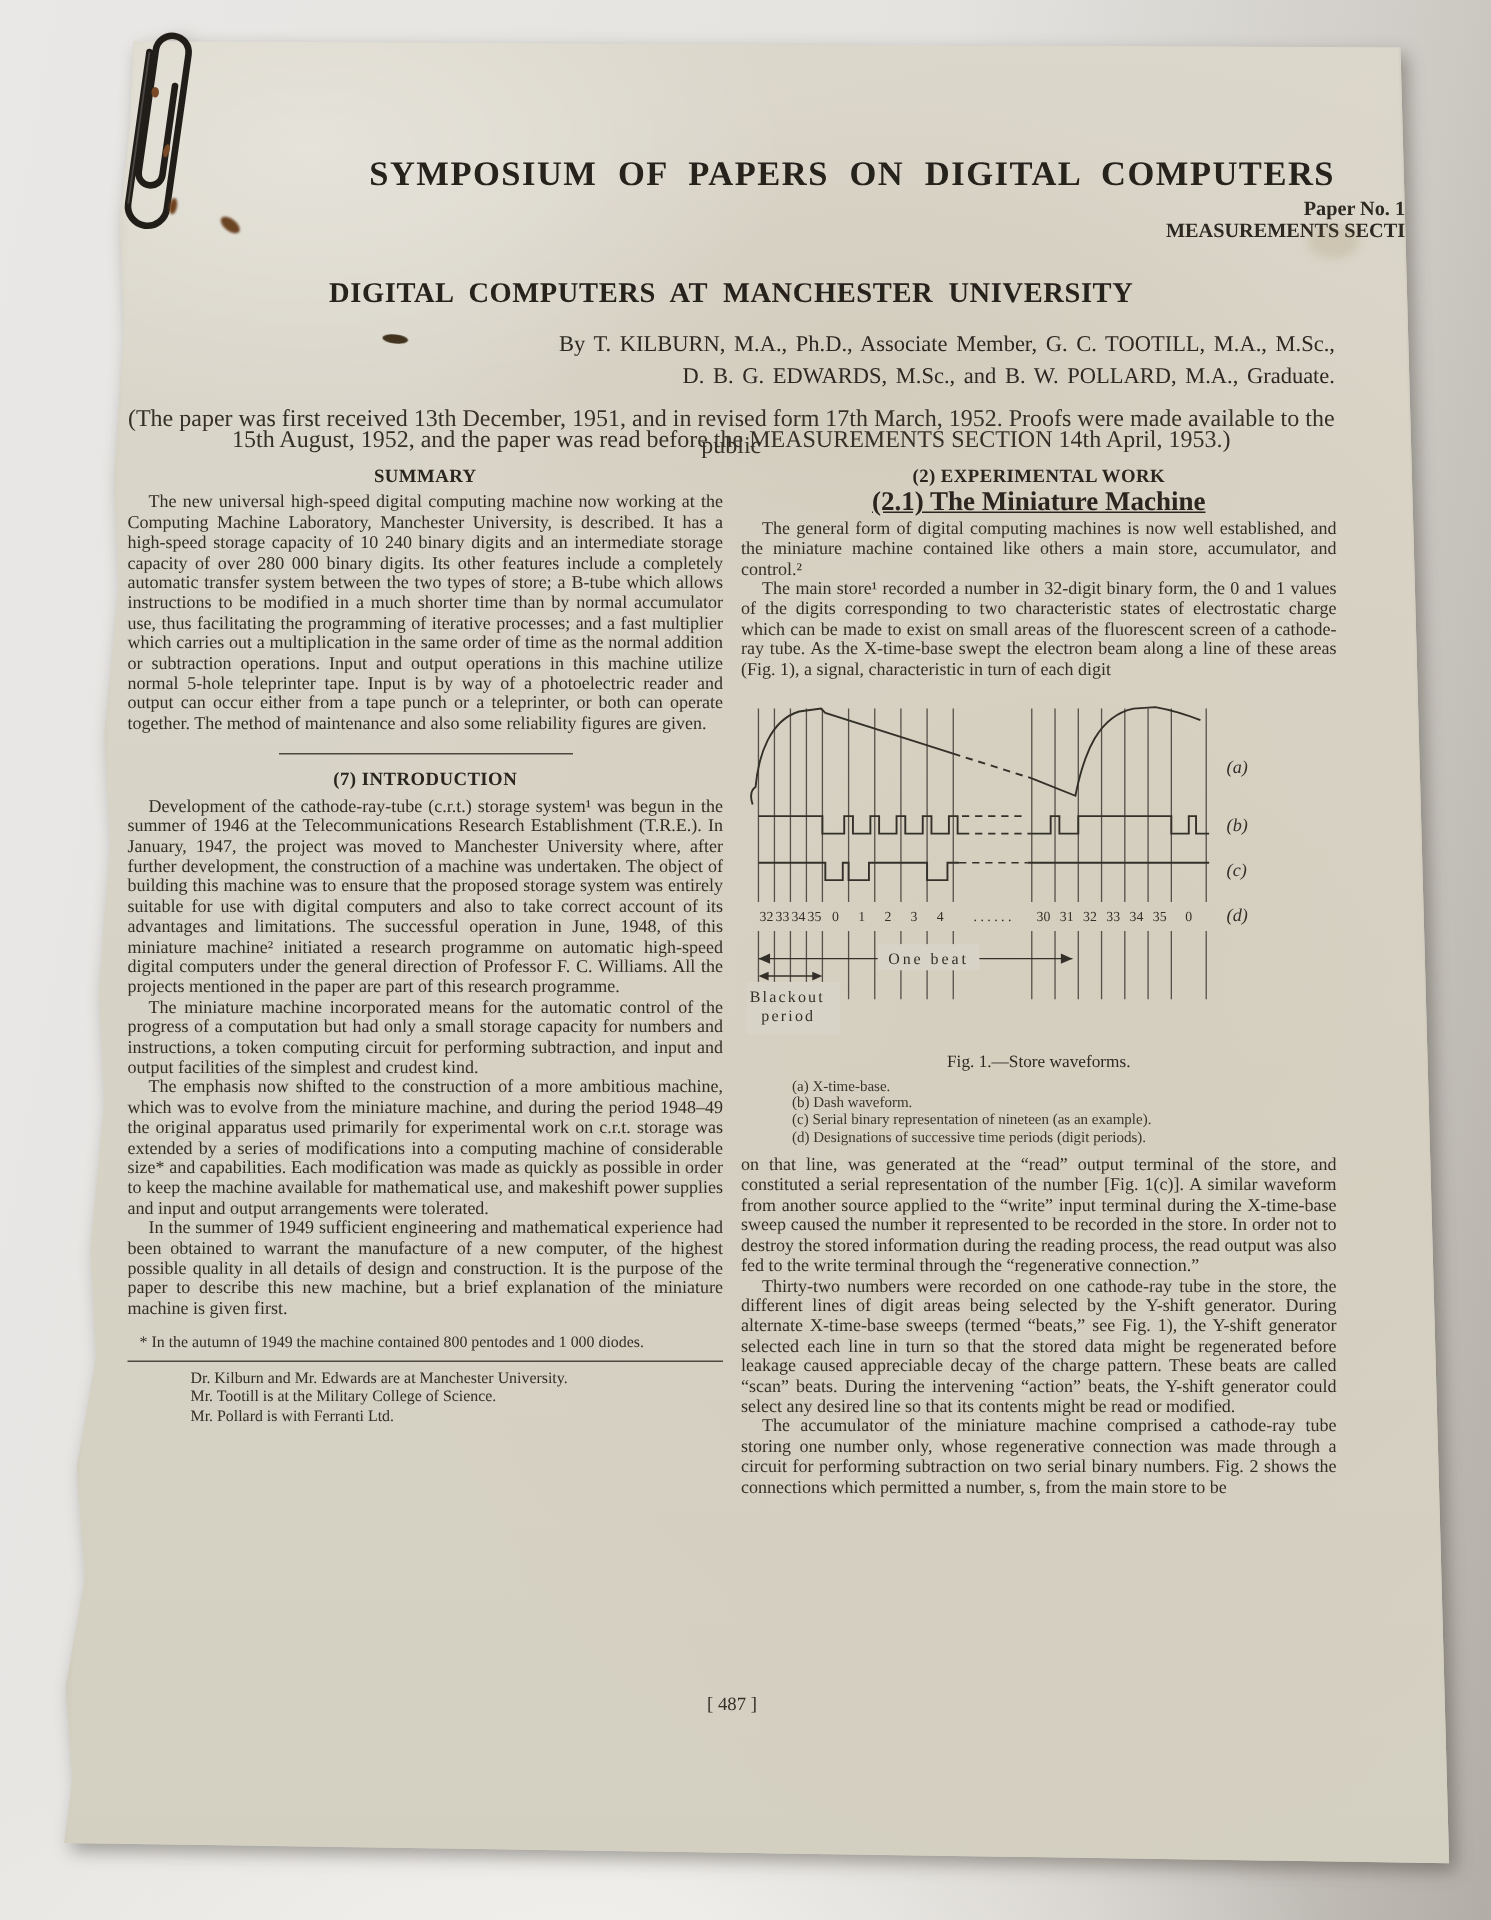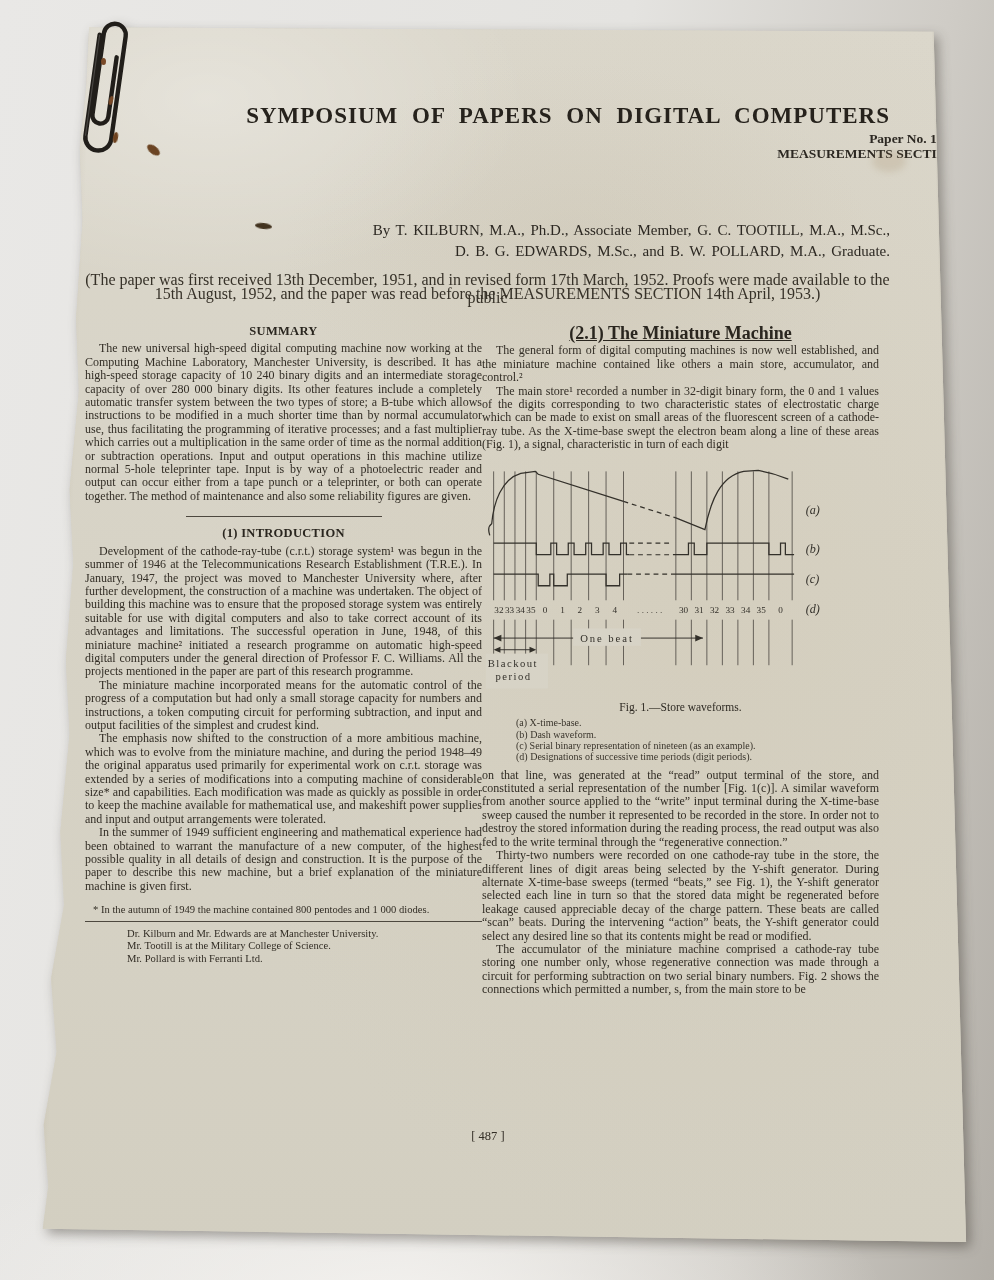--- a/index.html
+++ b/index.html
@@ -40,21 +40,21 @@
   .ref-block{position:absolute;right:10px;top:106px;text-align:right;font-weight:bold;
     font-size:13.5px;line-height:15px;color:#2c2822;}
   .udc{top:124px;font-size:13.5px;color:#332f28;}
   .paper-title{top:160px;text-align:center;font-weight:bold;font-size:19px;
     word-spacing:5px;letter-spacing:0.4px;color:#26221c;}
   .byline{text-align:right;font-size:15px;word-spacing:2px;color:#2c2822;}
   .byline1{top:197px;} .byline2{top:218px;}
   .recv{text-align:center;font-size:16px;color:#363128;}
   .recv1{top:246px;} .recv2{top:260px;}
 
-  .columns{position:absolute;left:45px;top:300px;width:806px;display:flex;}
+  .columns{position:absolute;left:45px;top:286px;width:806px;display:flex;gap:12px;}
   .col{width:397px;font-size:12px;line-height:13.4px;text-align:justify;color:#322d25;}
   .col-heading{text-align:center;font-weight:bold;font-size:12.5px;margin:0 0 4px 0;
     letter-spacing:0.3px;color:#2a261f;}
   .sub-heading{text-align:center;font-weight:bold;font-size:18px;margin:2px 0 4px 0;color:#2a261f;text-decoration:underline;}
   .para{margin:0;text-indent:14px;}
   .para.no-indent{text-indent:0;}
   .divider{width:196px;border:none;border-top:1.2px solid #4d483f;margin:13px auto 10px auto;}
   .footnote{margin-top:11px;font-size:10.6px;line-height:12px;text-indent:8px;}
   .rule-full{border:none;border-top:1px solid #4d483f;margin:5px 0 6px 0;}
   .affils{margin-left:42px;font-size:10.6px;line-height:12.2px;text-align:left;}
@@ -85,51 +85,53 @@
     <div class="edge-shadow-right"></div>
 
     <div class="hdr series-title" style="position:absolute;">SYMPOSIUM OF PAPERS ON DIGITAL COMPUTERS</div>
 
     <div class="ref-block">
       <div>Paper No. 1362</div>
       <div>MEASUREMENTS SECTION</div>
     </div>
 
 
+    <div class="hdr paper-title" style="position:absolute;">DIGITAL COMPUTERS AT MANCHESTER UNIVERSITY</div>
 
     <div class="hdr byline byline1" style="position:absolute;">By T. KILBURN, M.A., Ph.D., Associate Member, G. C. TOOTILL, M.A., M.Sc.,</div>
     <div class="hdr byline byline2" style="position:absolute;">D. B. G. EDWARDS, M.Sc., and B. W. POLLARD, M.A., Graduate.</div>
 
     <div class="hdr recv recv1" style="position:absolute;">(The paper was first received 13th December, 1951, and in revised form 17th March, 1952.  Proofs were made available to the public</div>
     <div class="hdr recv recv2" style="position:absolute;">15th August, 1952, and the paper was read before the MEASUREMENTS SECTION 14th April, 1953.)</div>
 
     <div class="columns">
 
       <div class="col">
         <div class="col-heading">SUMMARY</div>
         <p class="para">The new universal high-speed digital computing machine now working at the Computing Machine Laboratory, Manchester University, is described.  It has a high-speed storage capacity of 10 240 binary digits and an intermediate storage capacity of over 280 000 binary digits.  Its other features include a completely automatic transfer system between the two types of store; a B-tube which allows instructions to be modified in a much shorter time than by normal accumulator use, thus facilitating the programming of iterative processes; and a fast multiplier which carries out a multiplication in the same order of time as the normal addition or subtraction operations.  Input and output operations in this machine utilize normal 5-hole teleprinter tape.  Input is by way of a photoelectric reader and output can occur either from a tape punch or a teleprinter, or both can operate together.  The method of maintenance and also some reliability figures are given.</p>
 
         <hr class="divider">
 
-        <div class="col-heading">(1) INTRODUCTION</div>
+        <div class="col-heading">(7) INTRODUCTION</div>
         <p class="para">Development of the cathode-ray-tube (c.r.t.) storage system¹ was begun in the summer of 1946 at the Telecommunications Research Establishment (T.R.E.).  In January, 1947, the project was moved to Manchester University where, after further development, the construction of a machine was undertaken.  The object of building this machine was to ensure that the proposed storage system was entirely suitable for use with digital computers and also to take correct account of its advantages and limitations.  The successful operation in June, 1948, of this miniature machine² initiated a research programme on automatic high-speed digital computers under the general direction of Professor F. C. Williams.  All the projects mentioned in the paper are part of this research programme.</p>
         <p class="para">The miniature machine incorporated means for the automatic control of the progress of a computation but had only a small storage capacity for numbers and instructions, a token computing circuit for performing subtraction, and input and output facilities of the simplest and crudest kind.</p>
         <p class="para">The emphasis now shifted to the construction of a more ambitious machine, which was to evolve from the miniature machine, and during the period 1948–49 the original apparatus used primarily for experimental work on c.r.t. storage was extended by a series of modifications into a computing machine of considerable size* and capabilities.  Each modification was made as quickly as possible in order to keep the machine available for mathematical use, and makeshift power supplies and input and output arrangements were tolerated.</p>
         <p class="para">In the summer of 1949 sufficient engineering and mathematical experience had been obtained to warrant the manufacture of a new computer, of the highest possible quality in all details of design and construction.  It is the purpose of the paper to describe this new machine, but a brief explanation of the miniature machine is given first.</p>
 
         <div class="footnote">* In the autumn of 1949 the machine contained 800 pentodes and 1 000 diodes.</div>
         <hr class="rule-full">
         <div class="affils">
           <div>Dr. Kilburn and Mr. Edwards are at Manchester University.</div>
           <div>Mr. Tootill is at the Military College of Science.</div>
           <div>Mr. Pollard is with Ferranti Ltd.</div>
         </div>
       </div>
 
       <div class="col">
+        <div class="col-heading">(2) EXPERIMENTAL WORK</div>
         <div class="sub-heading">(2.1) The Miniature Machine</div>
         <p class="para">The general form of digital computing machines is now well established, and the miniature machine contained like others a main store, accumulator, and control.²</p>
         <p class="para">The main store¹ recorded a number in 32-digit binary form, the 0 and 1 values of the digits corresponding to two characteristic states of electrostatic charge which can be made to exist on small areas of the fluorescent screen of a cathode-ray tube.  As the X-time-base swept the electron beam along a line of these areas (Fig. 1), a signal, characteristic in turn of each digit</p>
 
         <div class="figure-block">
           <svg width="378" height="232" viewBox="0 0 390 232">
 
             <path d="M12 6V139M23 6V139M34 6V139M45 6V139M56 6V139M74 6V139M92 6V139M110 6V139M128 6V139M146 6V139M200 6V139M216 6V139M232 6V139M248 6V139M264 6V139M280 6V139M296 6V139M320 6V139" stroke="#55504a" stroke-width="0.9" fill="none"></path>
             <path d="M12 159V206M23 159V206M34 159V206M45 159V206M56 159V206M74 159V206M92 159V206M110 159V206M128 159V206M146 159V206M200 159V206M216 159V206M232 159V206M248 159V206M264 159V206M280 159V206M296 159V206M320 159V206" stroke="#55504a" stroke-width="0.9" fill="none"></path>
 

